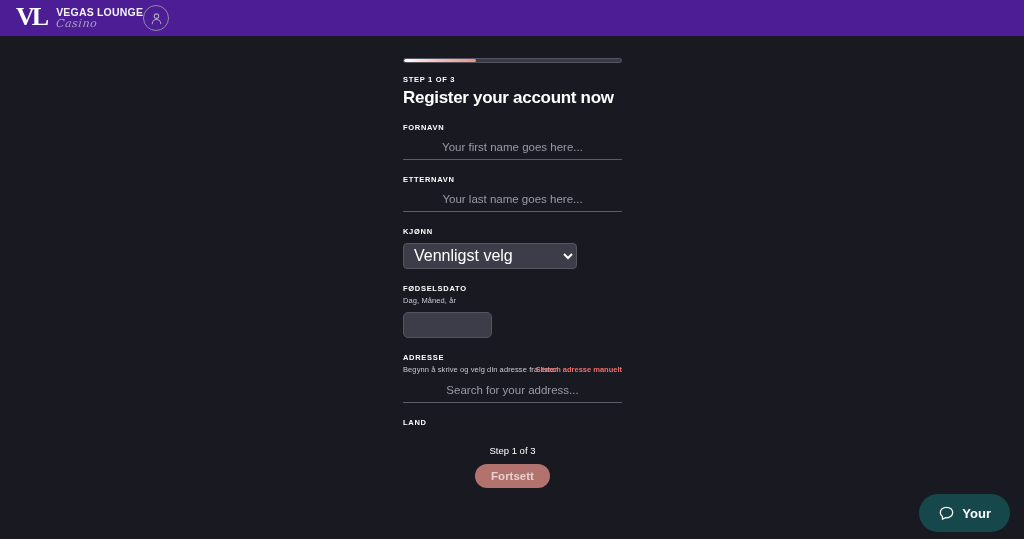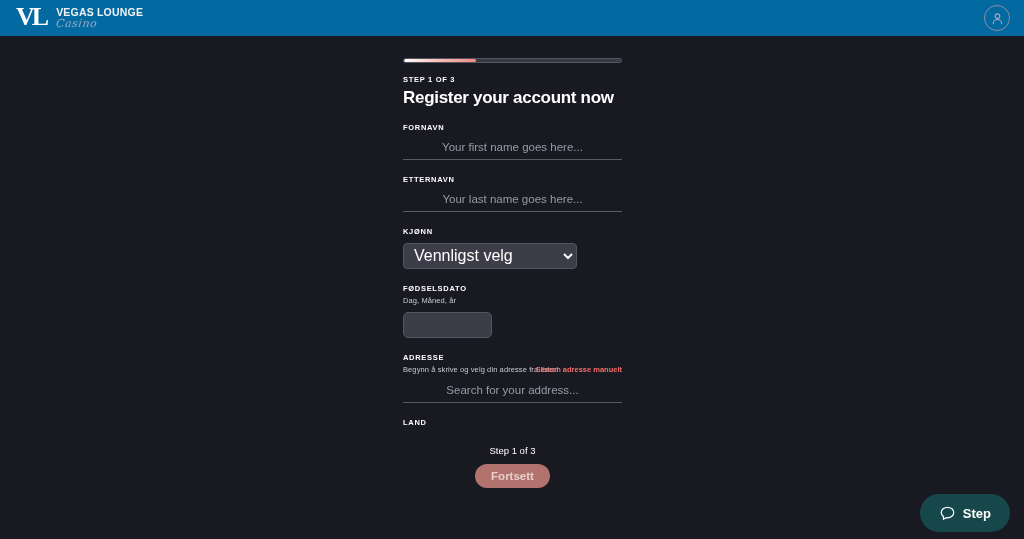--- a/index.html
+++ b/index.html
@@ -13,24 +13,24 @@
   body {
     background: #191922;
     font-family: "Liberation Sans", sans-serif;
     color: #ffffff;
     position: relative;
   }
 
   
   .site-header {
     height: 36px;
-    background: #0369a1;
+    background: #4c1d95;
     display: flex;
     align-items: center;
-    justify-content: space-between;
+    justify-content: flex-start;
     padding: 0 14px 0 16px;
     position: relative;
     z-index: 5;
   }
 
   .brand {
     display: flex;
     align-items: center;
     gap: 7px;
     cursor: pointer;
@@ -337,14 +337,14 @@
 
   <button class="submit-btn">Fortsett</button>
 
 </main>
 
 <div class="chat-widget">
   <svg width="17" height="17" viewBox="0 0 24 24">
     <path d="M12 3.2c-4.9 0-8.8 3.3-8.8 7.4 0 2.3 1.2 4.3 3.1 5.6v4l3.8-2.3c.6.1 1.2.15 1.9.15
              4.9 0 8.8-3.3 8.8-7.45S16.9 3.2 12 3.2z" fill="none" stroke="#ffffff" stroke-width="1.8" stroke-linejoin="round"></path>
   </svg>
-  <span class="chat-label">Step</span>
+  <span class="chat-label">Your</span>
 </div>
 
 </body></html>

